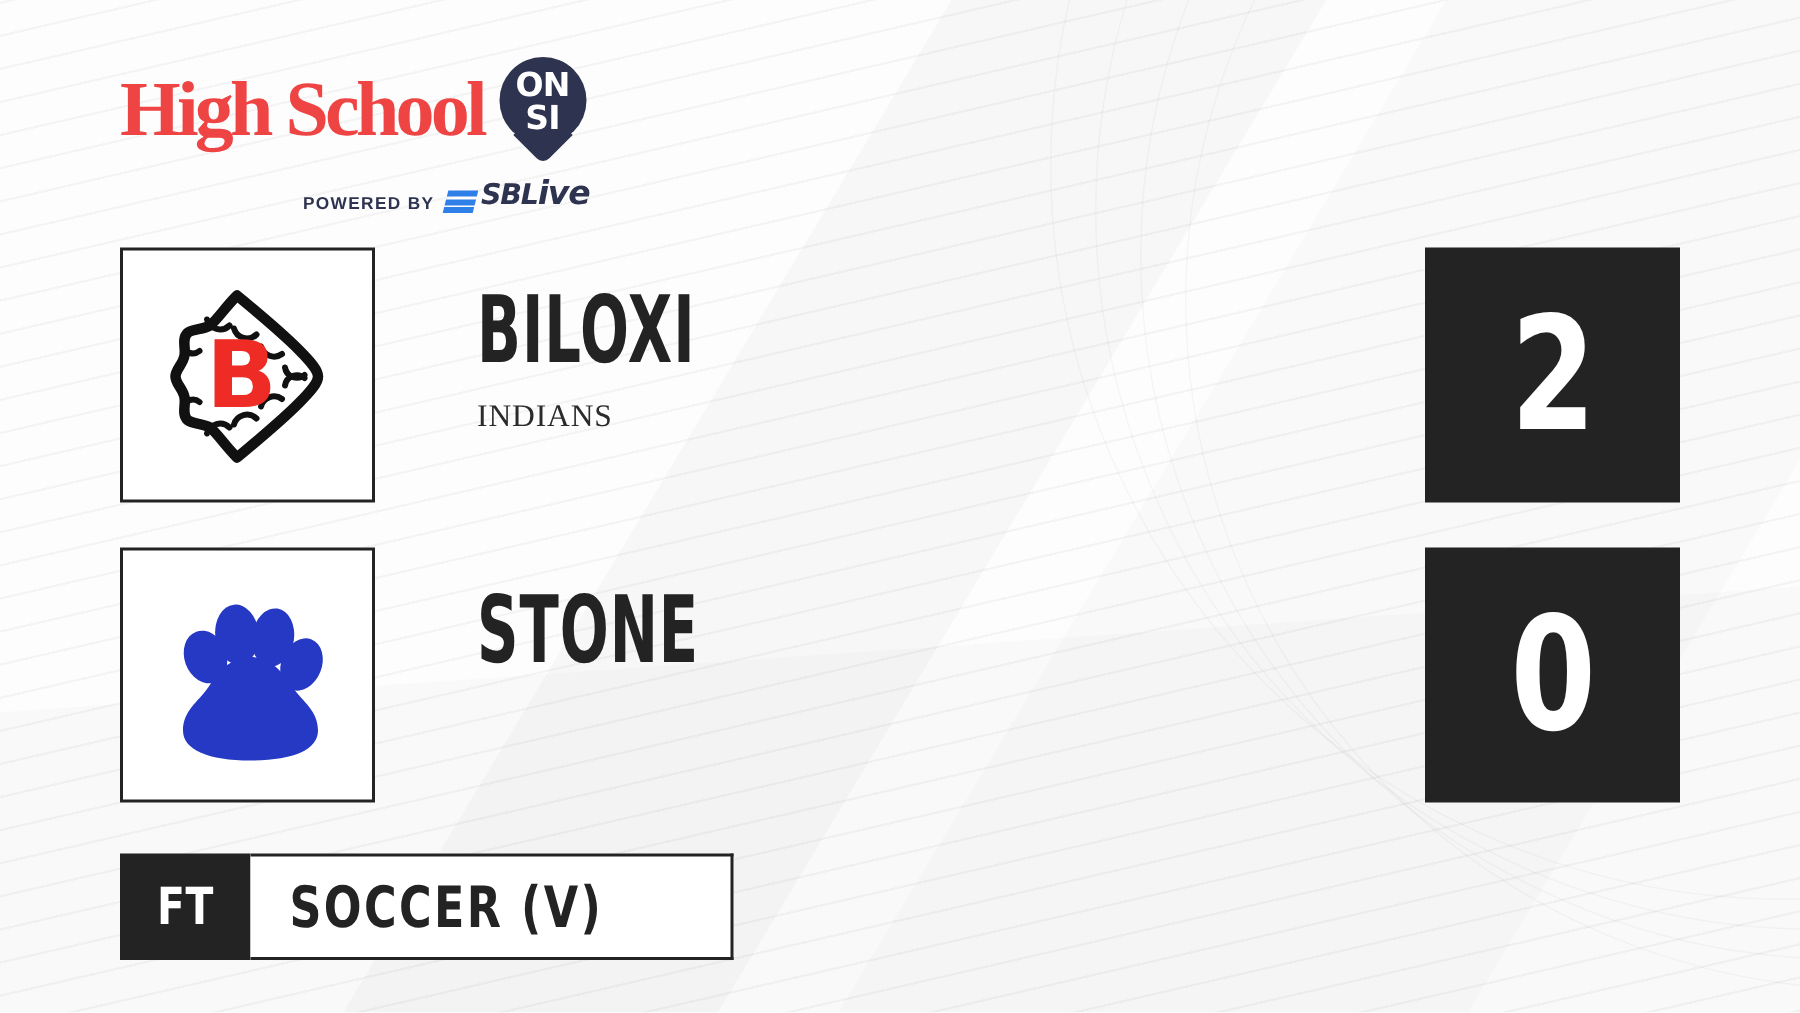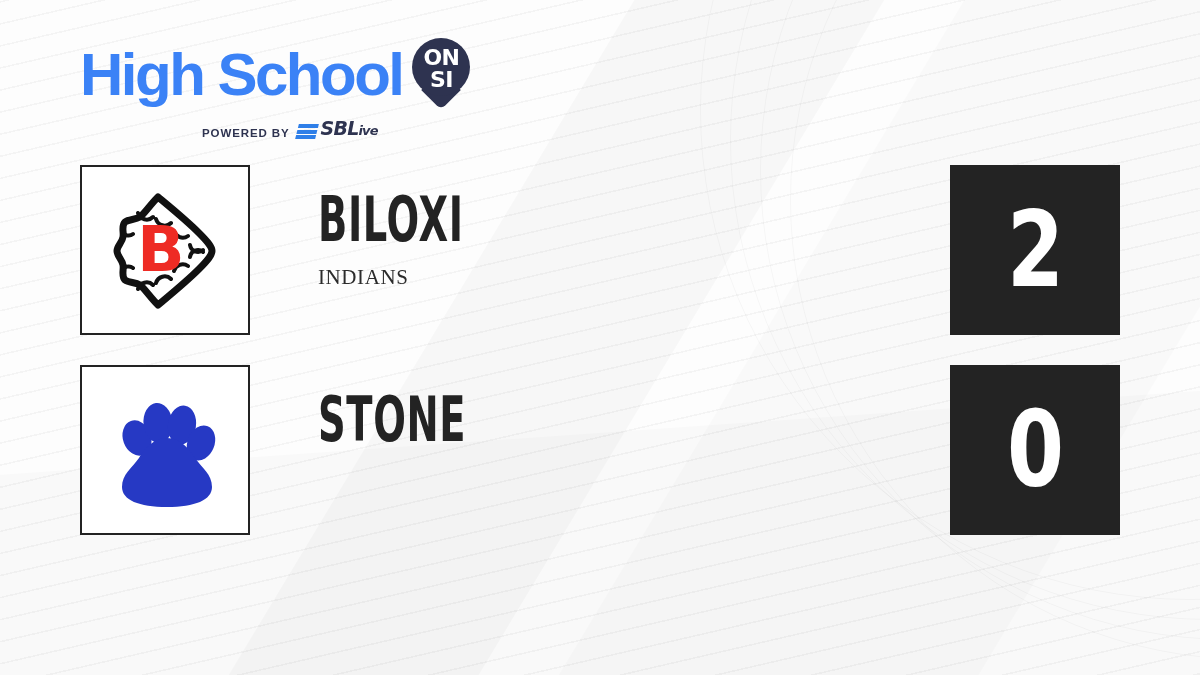--- a/index.html
+++ b/index.html
@@ -44,25 +44,25 @@
     transform:skewX(-31deg);
   }
   .bg-band.light { background:rgba(0,0,0,0.015); }
 
   
   .header { position:absolute; left:80px; top:38px; }
 
   .brand-row { display:flex; align-items:center; }
 
   .brand-word {
-    font-family:Liberation Sans, sans-serif;
-    font-size:60px;
+    font-family:Liberation Serif, serif;
+    font-size:52px;
     font-weight:bold;
     letter-spacing:-2.5px;
-    color:#3b82f6;
+    color:#ef4444;
     line-height:0.95;
   }
 
   .pin {
     position:relative;
     width:58px; height:72px;
     margin-left:10px;
   }
   .pin-head {
     position:absolute; left:0; top:0;
@@ -112,21 +112,21 @@
     transform:skewX(-14deg);
   }
   .sb-word {
     font-family:"DejaVu Sans", sans-serif;
     font-size:19px;
     font-weight:bold;
     font-style:italic;
     letter-spacing:-0.8px;
     color:#2e3350;
   }
-  .sb-word .lite { font-size:13px; }
+  .sb-word .lite { font-size:22px; }
 
   
   .team-row { position:absolute; left:80px; }
   .team-row.row1 { top:165px; }
   .team-row.row2 { top:365px; }
 
   .logo-box {
     position:absolute; left:0; top:0;
     width:170px; height:170px;
     background:#ffffff;
@@ -279,14 +279,22 @@
     </div>
   </div>
 
   <div class="score-box s1">
     <div class="score-val">2</div>
   </div>
   <div class="score-box s2">
     <div class="score-val">0</div>
   </div>
 
+  <div class="status-bar">
+    <div class="status-period">
+        <span>FT</span>
+      </div>
+    <div class="status-sport">
+        <span>SOCCER (V)</span>
+      </div>
+  </div>
 
 </div>
 
 </body></html>

